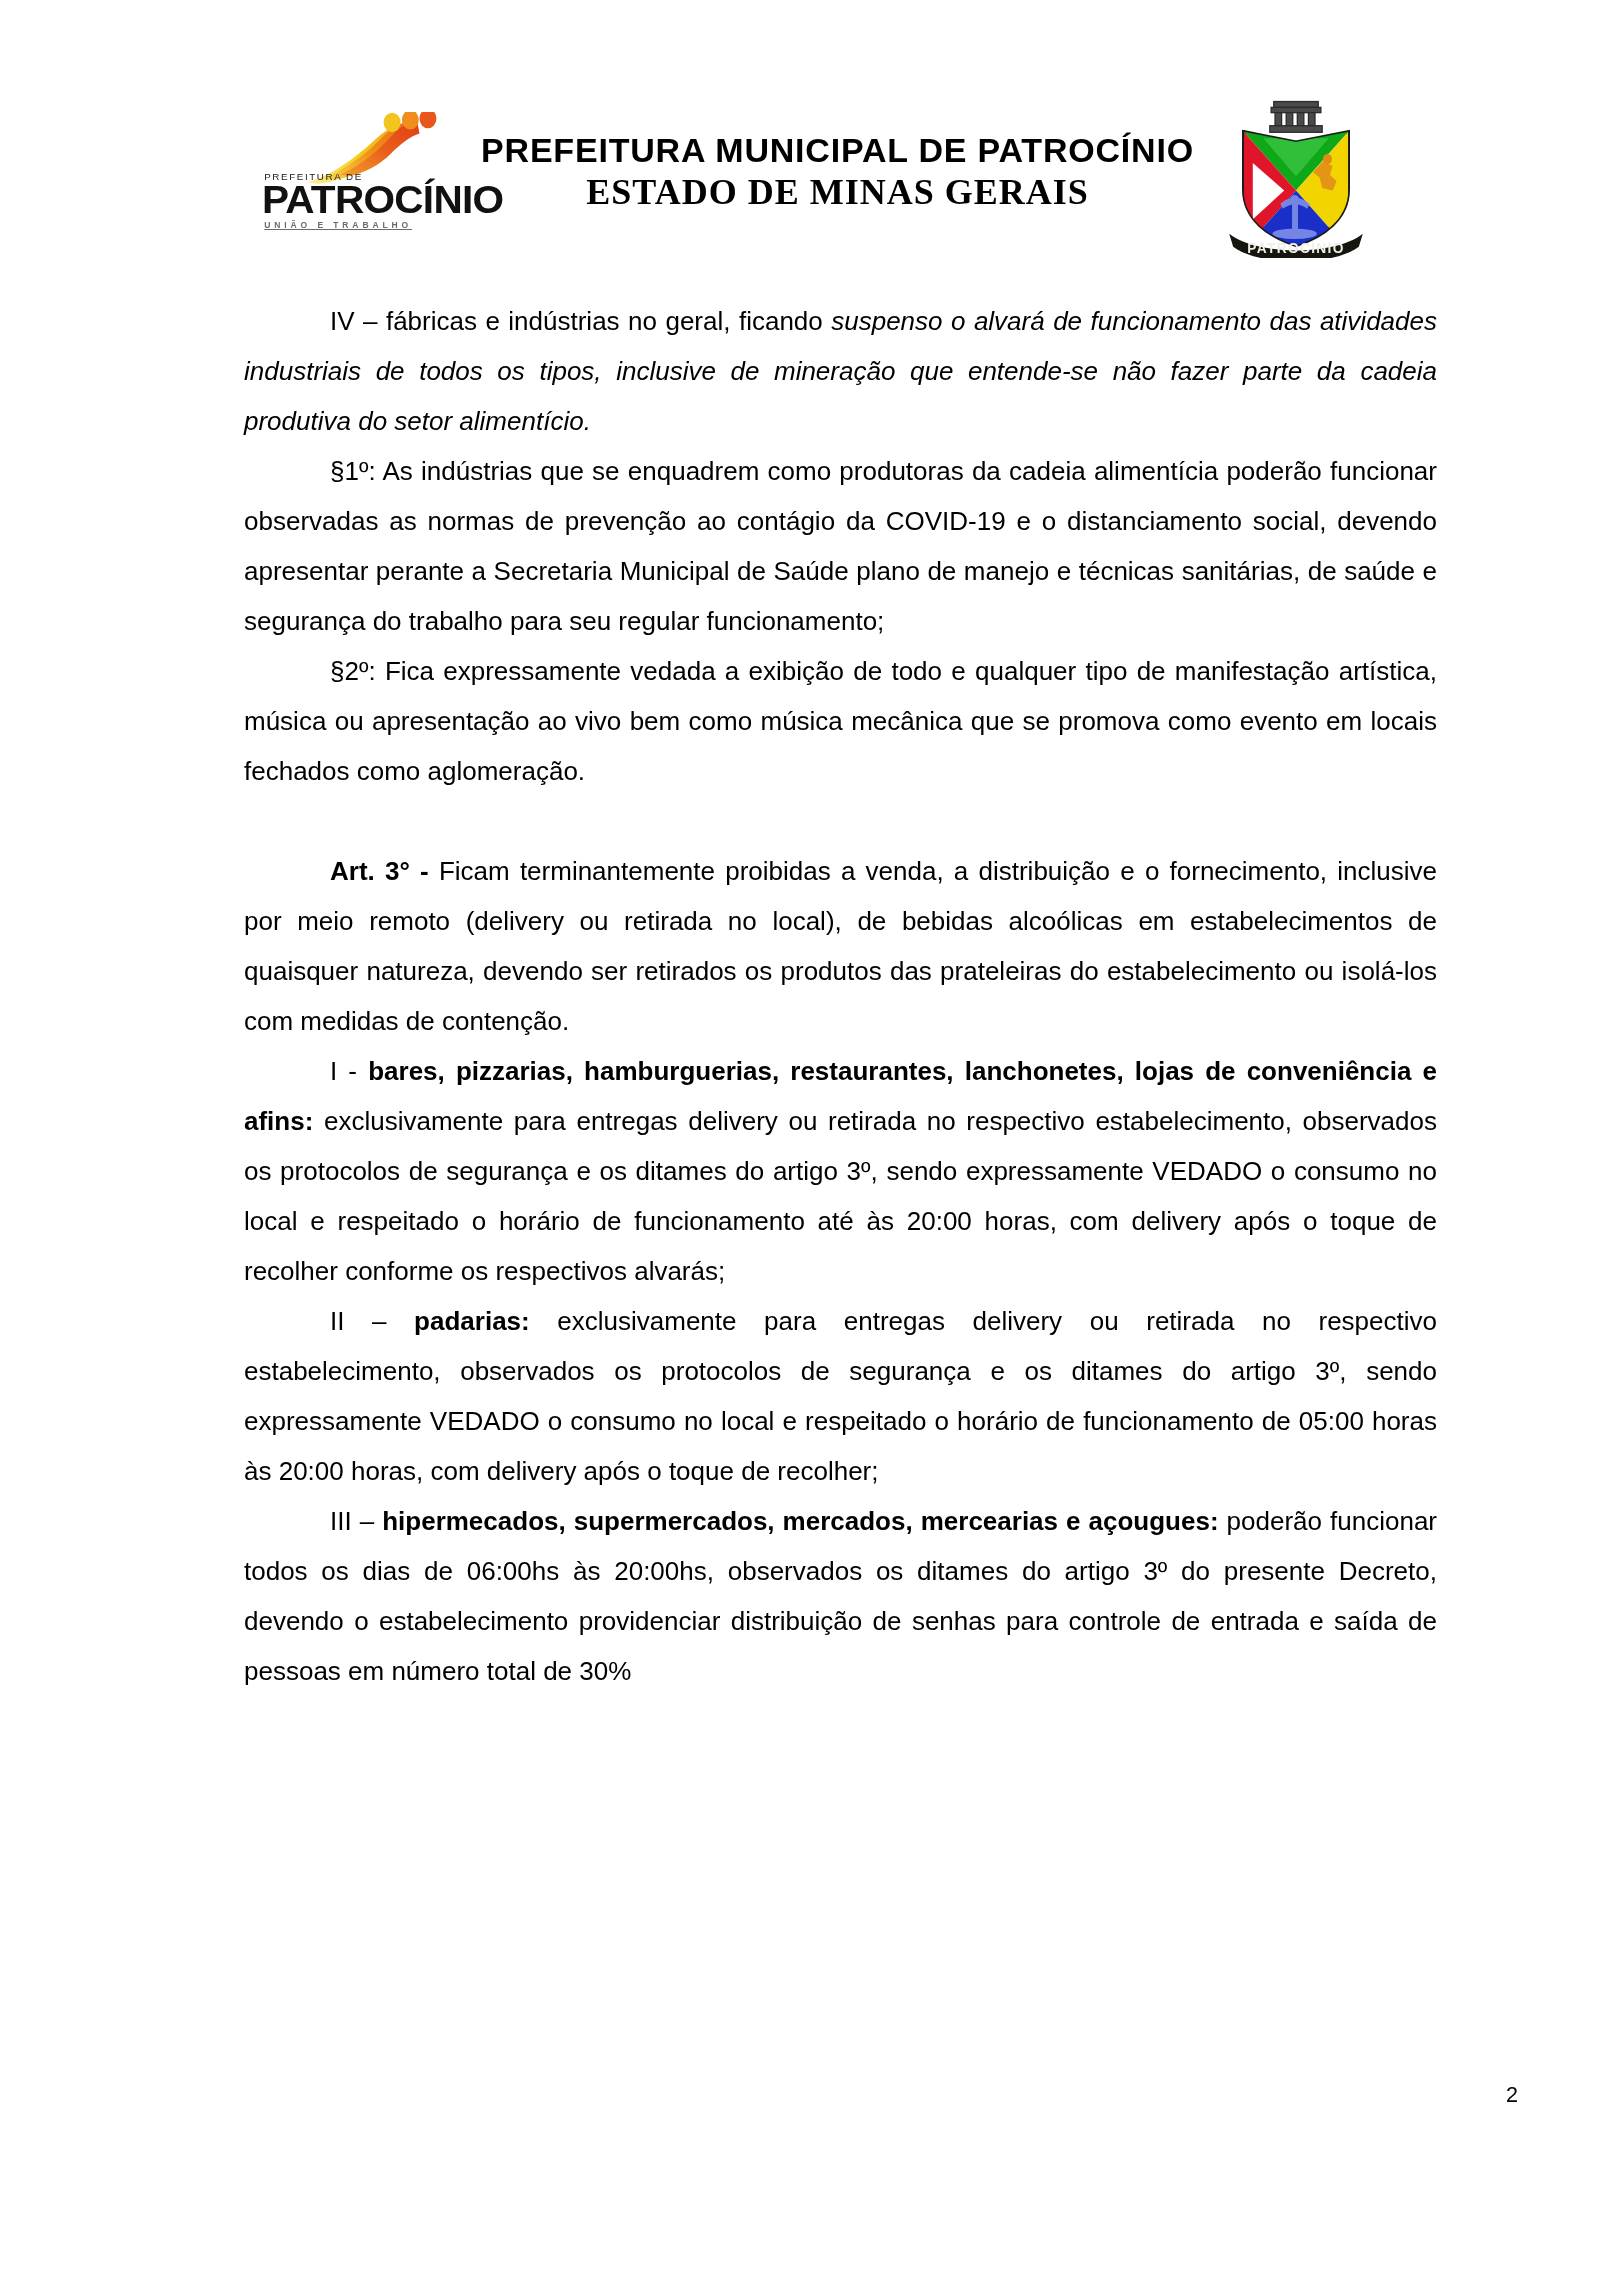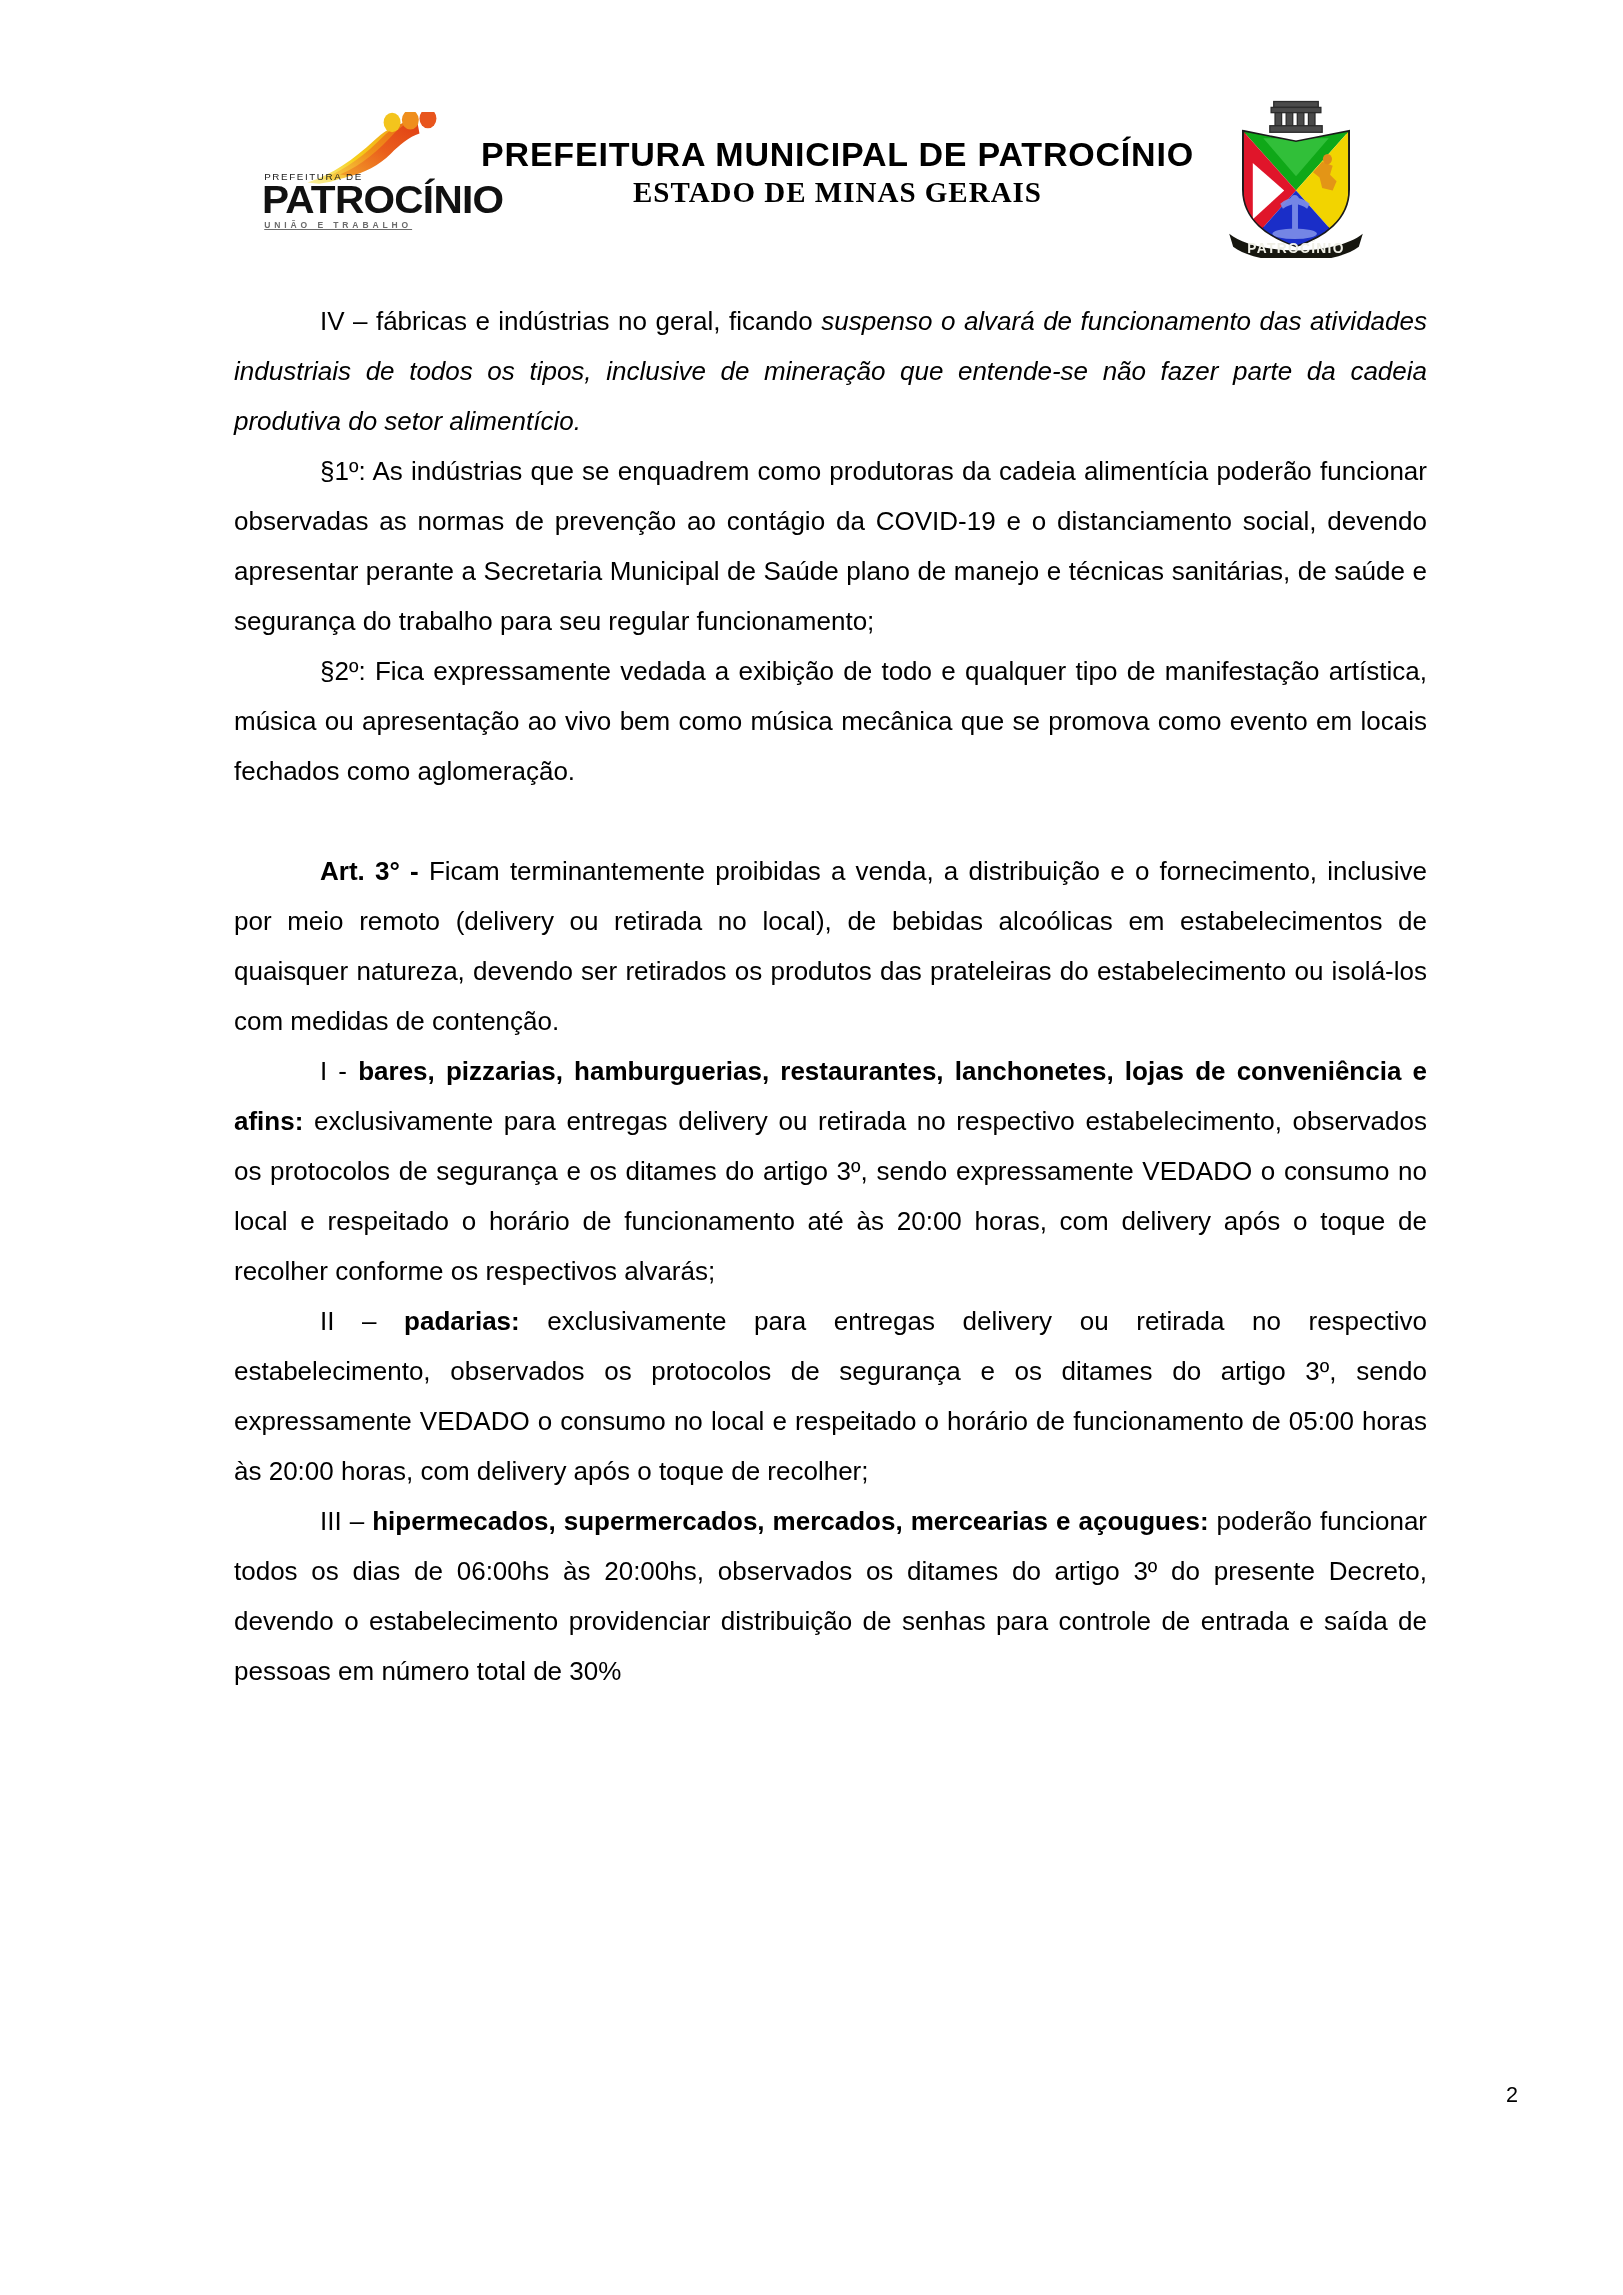--- a/index.html
+++ b/index.html
@@ -97,41 +97,41 @@
     font-family: Liberation Sans, sans-serif;
     font-size: 34px;
     font-weight: bold;
     letter-spacing: 0.8px;
     line-height: 1.06;
     white-space: nowrap;
     color: #000;
   }
   .title-sub {
     font-family: "Liberation Serif", serif;
-    font-size: 29px;
+    font-size: 36px;
     font-weight: bold;
     letter-spacing: 1px;
     line-height: 1.12;
     margin-top: 3.9px;
     white-space: nowrap;
     color: #000;
   }
 
   
   .coat {
     position: relative;
     width: 144px;
     height: 167px;
     flex: 0 0 auto;
   }
 
   
   .content {
     position: absolute;
-    left: 234px;
+    left: 244px;
     top: 296px;
     width: 1193px;
   }
   p.para {
     margin: 0;
     font-family: "Liberation Sans", sans-serif;
     font-size: 26px;
     line-height: 50px;
     text-align: justify;
     text-justify: inter-word;

